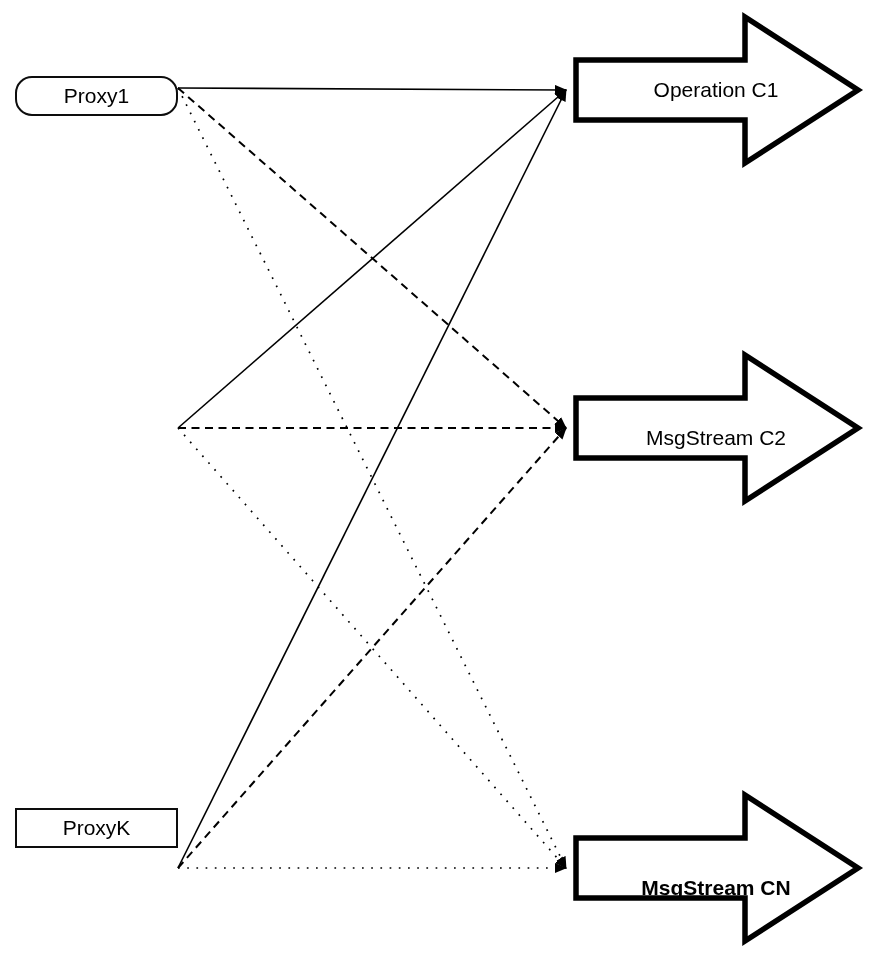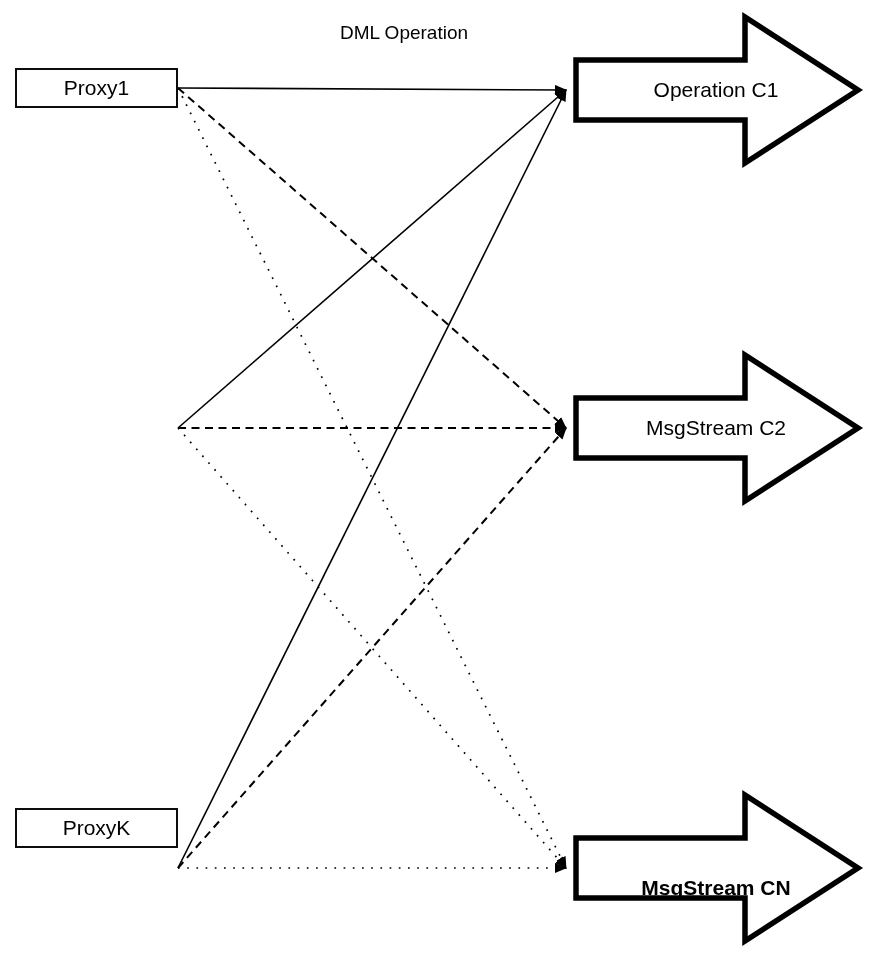--- a/index.html
+++ b/index.html
@@ -80,27 +80,26 @@
         <line x1="178" y1="868" x2="566" y2="868" stroke="#000000" stroke-width="1.7" stroke-dasharray="1.7 7.5" marker-end="url(#arrowhead)"></line>
       </g>
     <g id="shape-group">
         <polygon points="576,60 745,60 745,17 858,90 745,163 745,120 576,120" fill="#ffffff" stroke="#000000" stroke-width="5.5" stroke-linejoin="miter"></polygon>
         <polygon points="576,398 745,398 745,355 858,428 745,501 745,458 576,458" fill="#ffffff" stroke="#000000" stroke-width="5.5" stroke-linejoin="miter"></polygon>
         <polygon points="576,838 745,838 745,795 858,868 745,941 745,898 576,898" fill="#ffffff" stroke="#000000" stroke-width="5.5" stroke-linejoin="miter"></polygon>
       </g>
   </svg>
 
   <div class="diagram-title">
-    <div>DML Operation</div>
   </div>
 
-  <div class="proxy-node" id="node-proxy1" style="left: 15px; top: 68px;">
+  <div class="proxy-node" id="node-proxy1" style="left: 15px; top: 76px; border-radius: 17px;">
     <span>Proxy1</span>
   </div>
   <div class="proxy-node" id="node-proxyK" style="left: 15px; top: 808px; text-align: center;">
     <span>ProxyK</span>
   </div>
 
   <div class="stream-label" id="label-c1" style="top: 76px;">Operation C1</div>
-  <div class="stream-label" id="label-c2" style="top: 414px;">MsgStream C2</div>
+  <div class="stream-label" id="label-c2" style="top: 424px;">MsgStream C2</div>
   <div class="stream-label" id="label-cn" style="top: 874px; font-weight: bold;">MsgStream CN</div>
 
 </div>
 
 </body></html>

